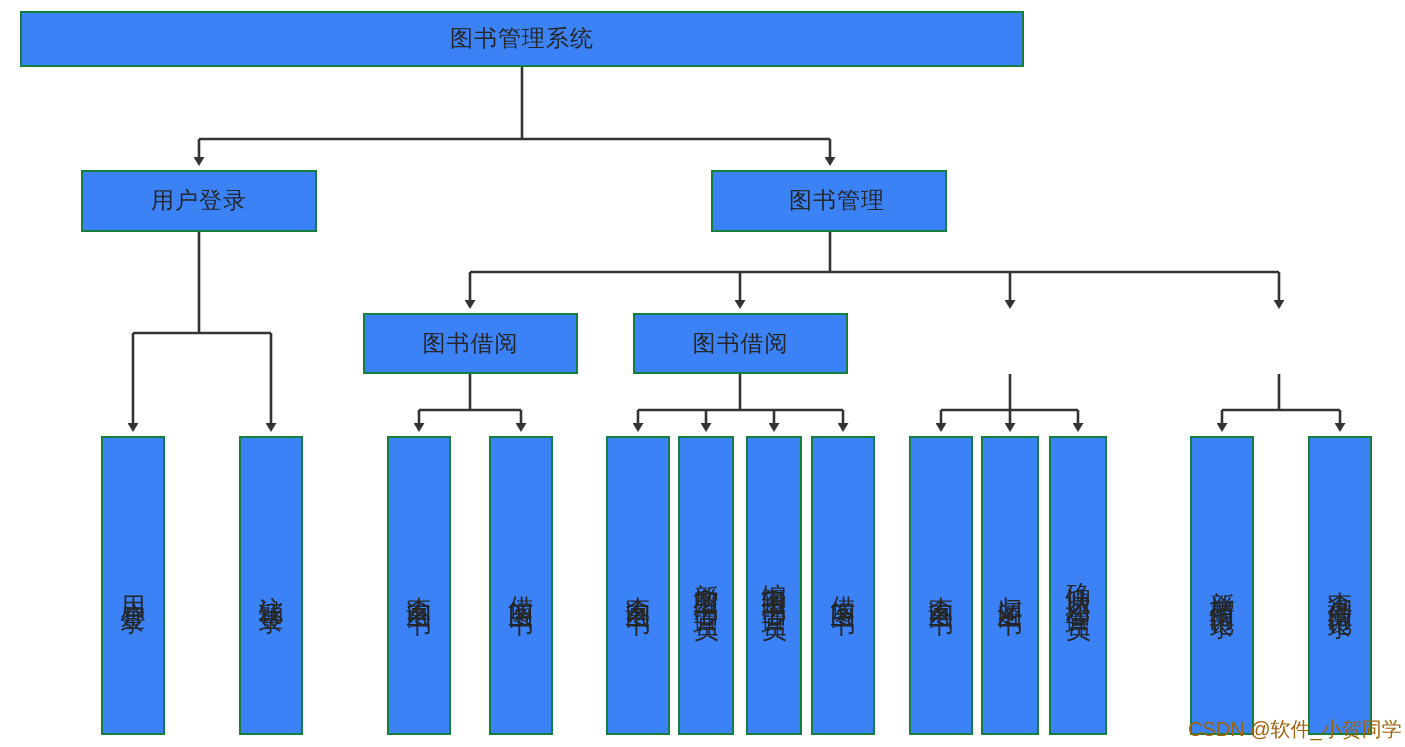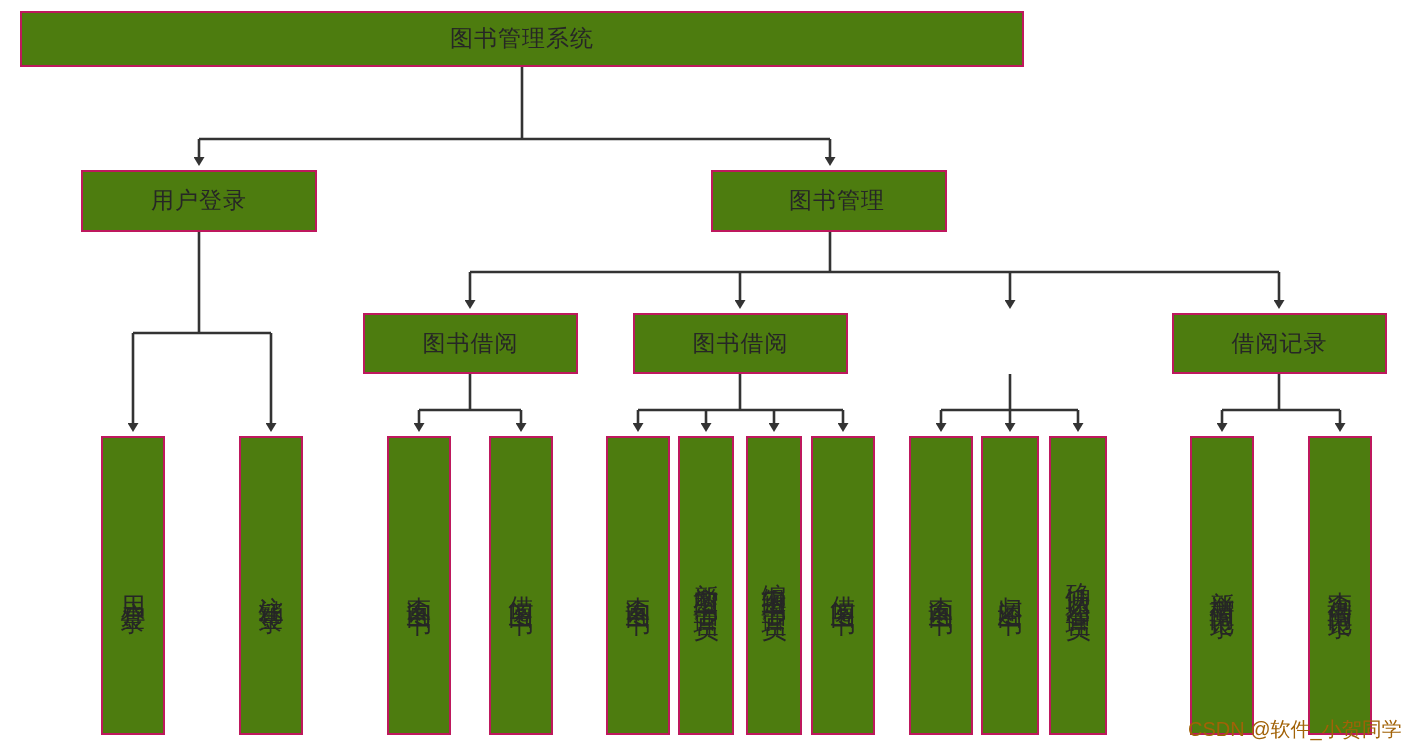--- a/index.html
+++ b/index.html
@@ -22,22 +22,22 @@
   #connectors {
     position: absolute;
     left: 0;
     top: 0;
     width: 1405px;
     height: 747px;
   }
   .node {
     position: absolute;
     box-sizing: border-box;
-    background: #4d7c0f;
-    border: 2px solid #be185d;
+    background: #3b82f6;
+    border: 2px solid #15803d;
     display: flex;
     align-items: center;
     justify-content: center;
     color: #262626;
     z-index: 2;
   }
   .node .label {
     display: block;
     text-align: center;
     line-height: 1.12;
@@ -146,23 +146,20 @@
 
   <div class="node horiz" style="left:363px; top:313px; width:215px; height:61px;">
     <span class="label">图书借阅</span>
   </div>
 
   <div class="node horiz" style="left:633px; top:313px; width:215px; height:61px;">
     <span class="label">图书借阅</span>
   </div>
 
 
-  <div class="node horiz" style="left:1172px; top:313px; width:215px; height:61px;">
-    <span class="label">借阅记录</span>
-  </div>
 
   <div class="node vert" style="left:101px; top:436px; width:64px; height:299px;">
     <span class="label">用户登录</span>
   </div>
 
   <div class="node vert" style="left:239px; top:436px; width:64px; height:299px;">
     <span class="label">注销登录</span>
   </div>
 
   <div class="node vert" style="left:387px; top:436px; width:64px; height:299px;">

